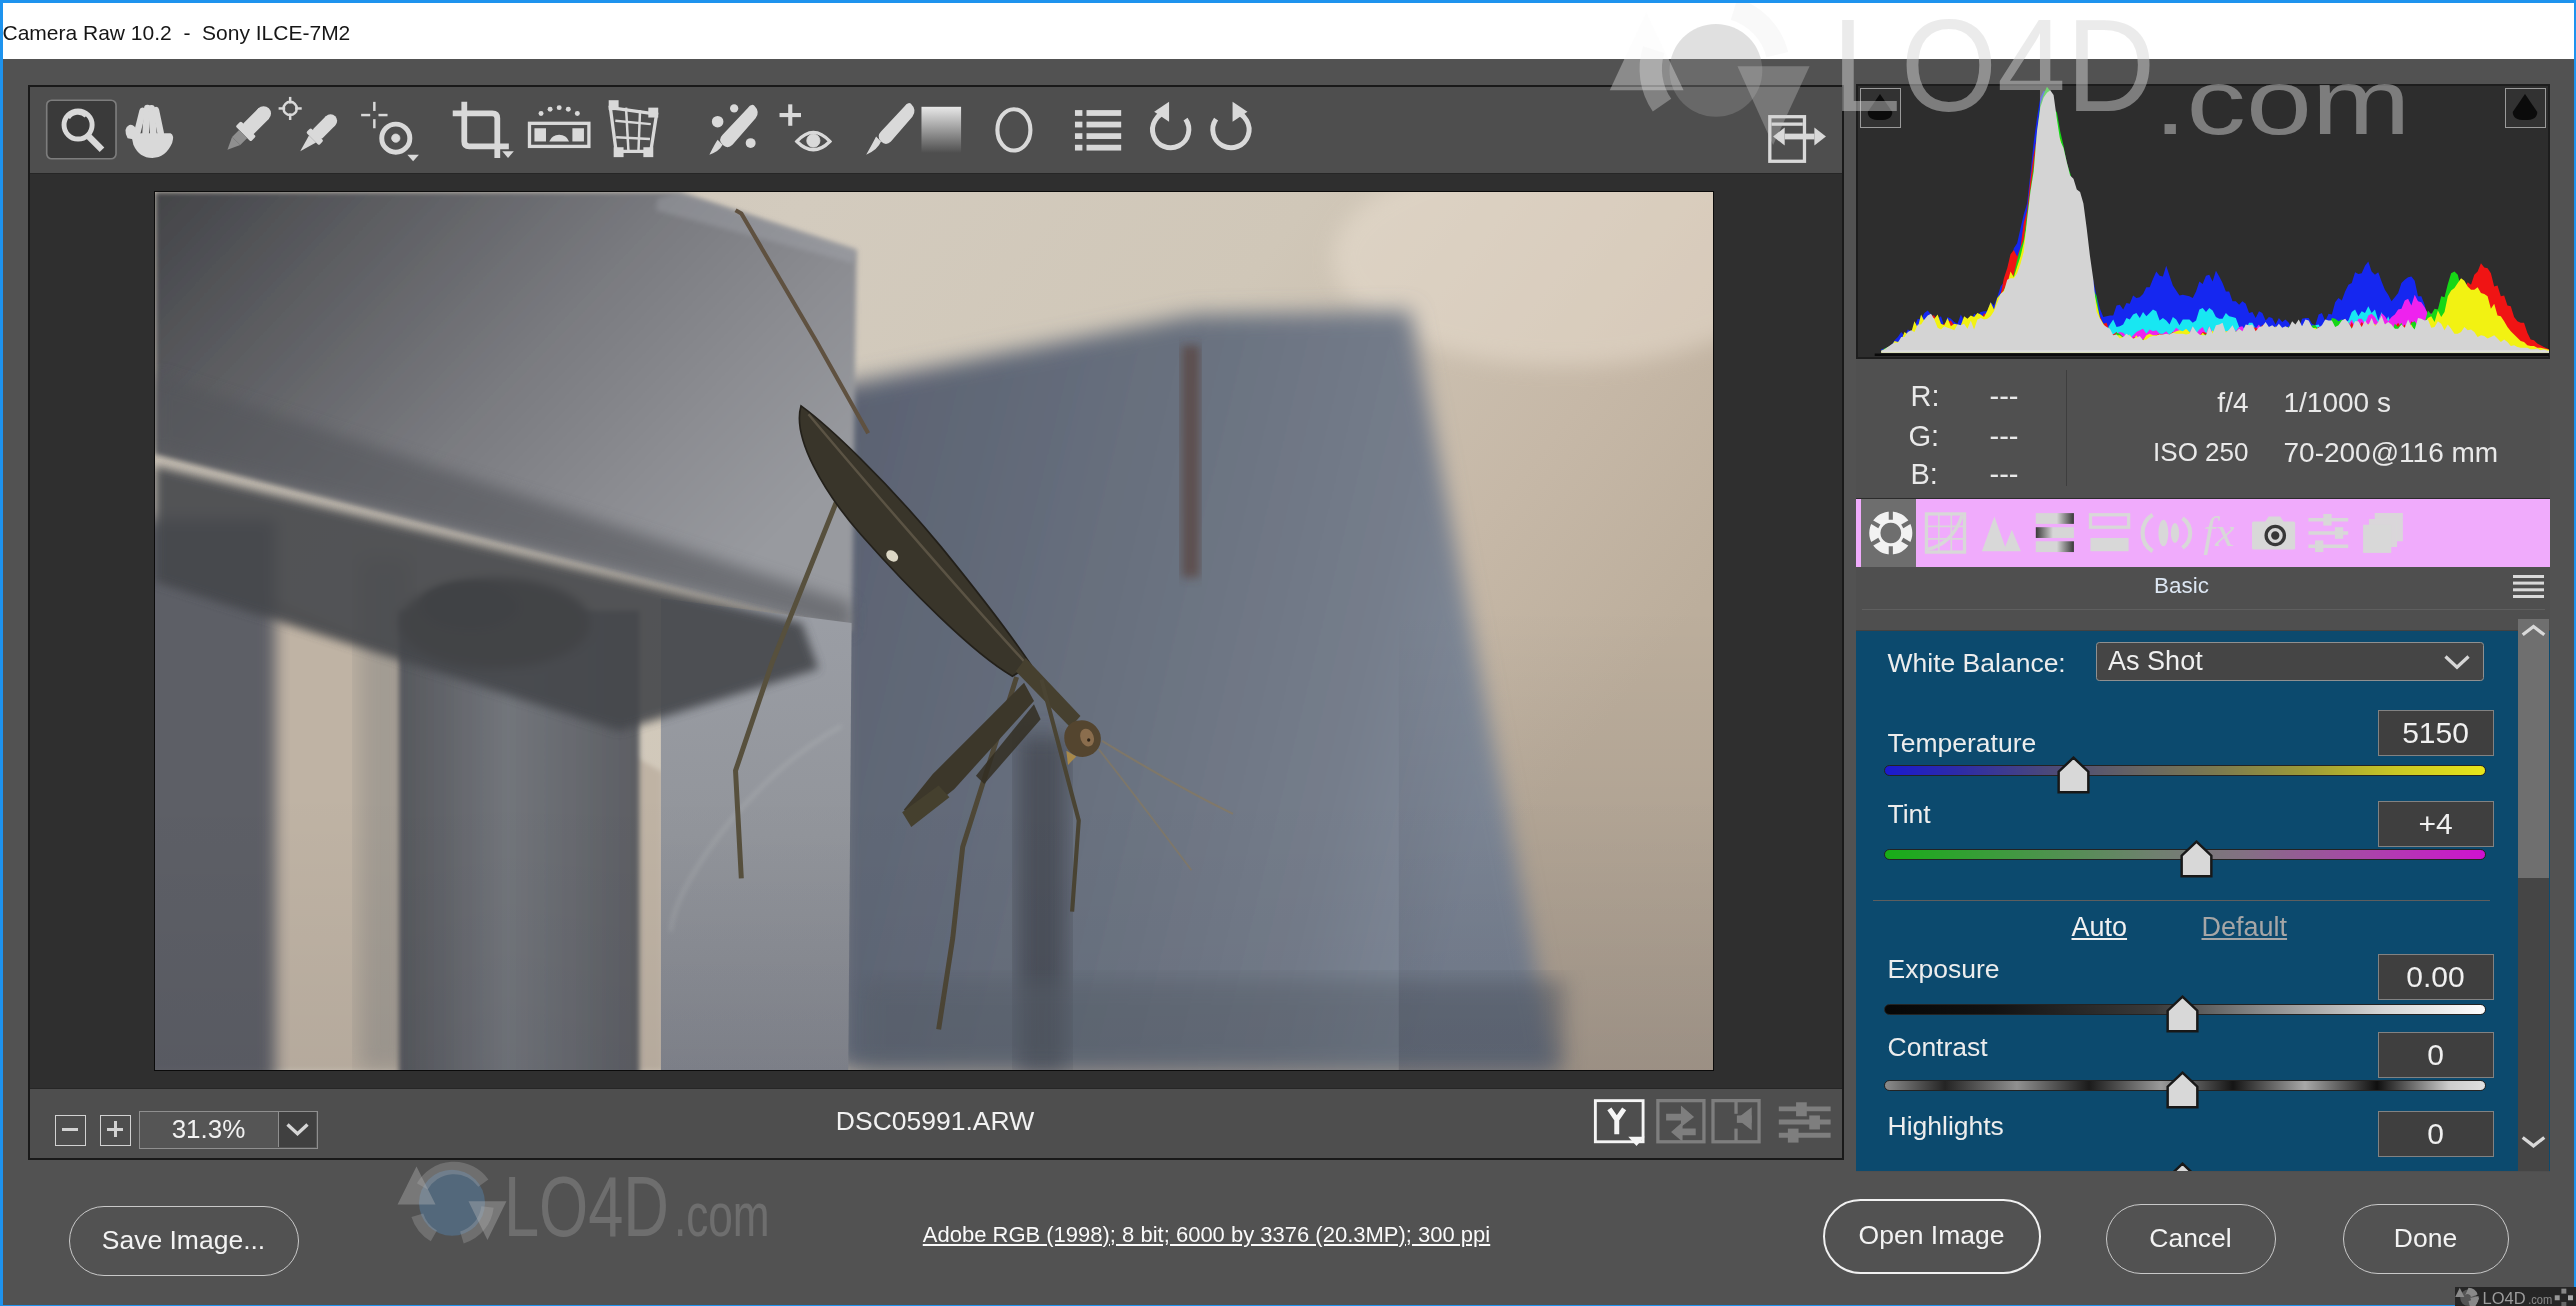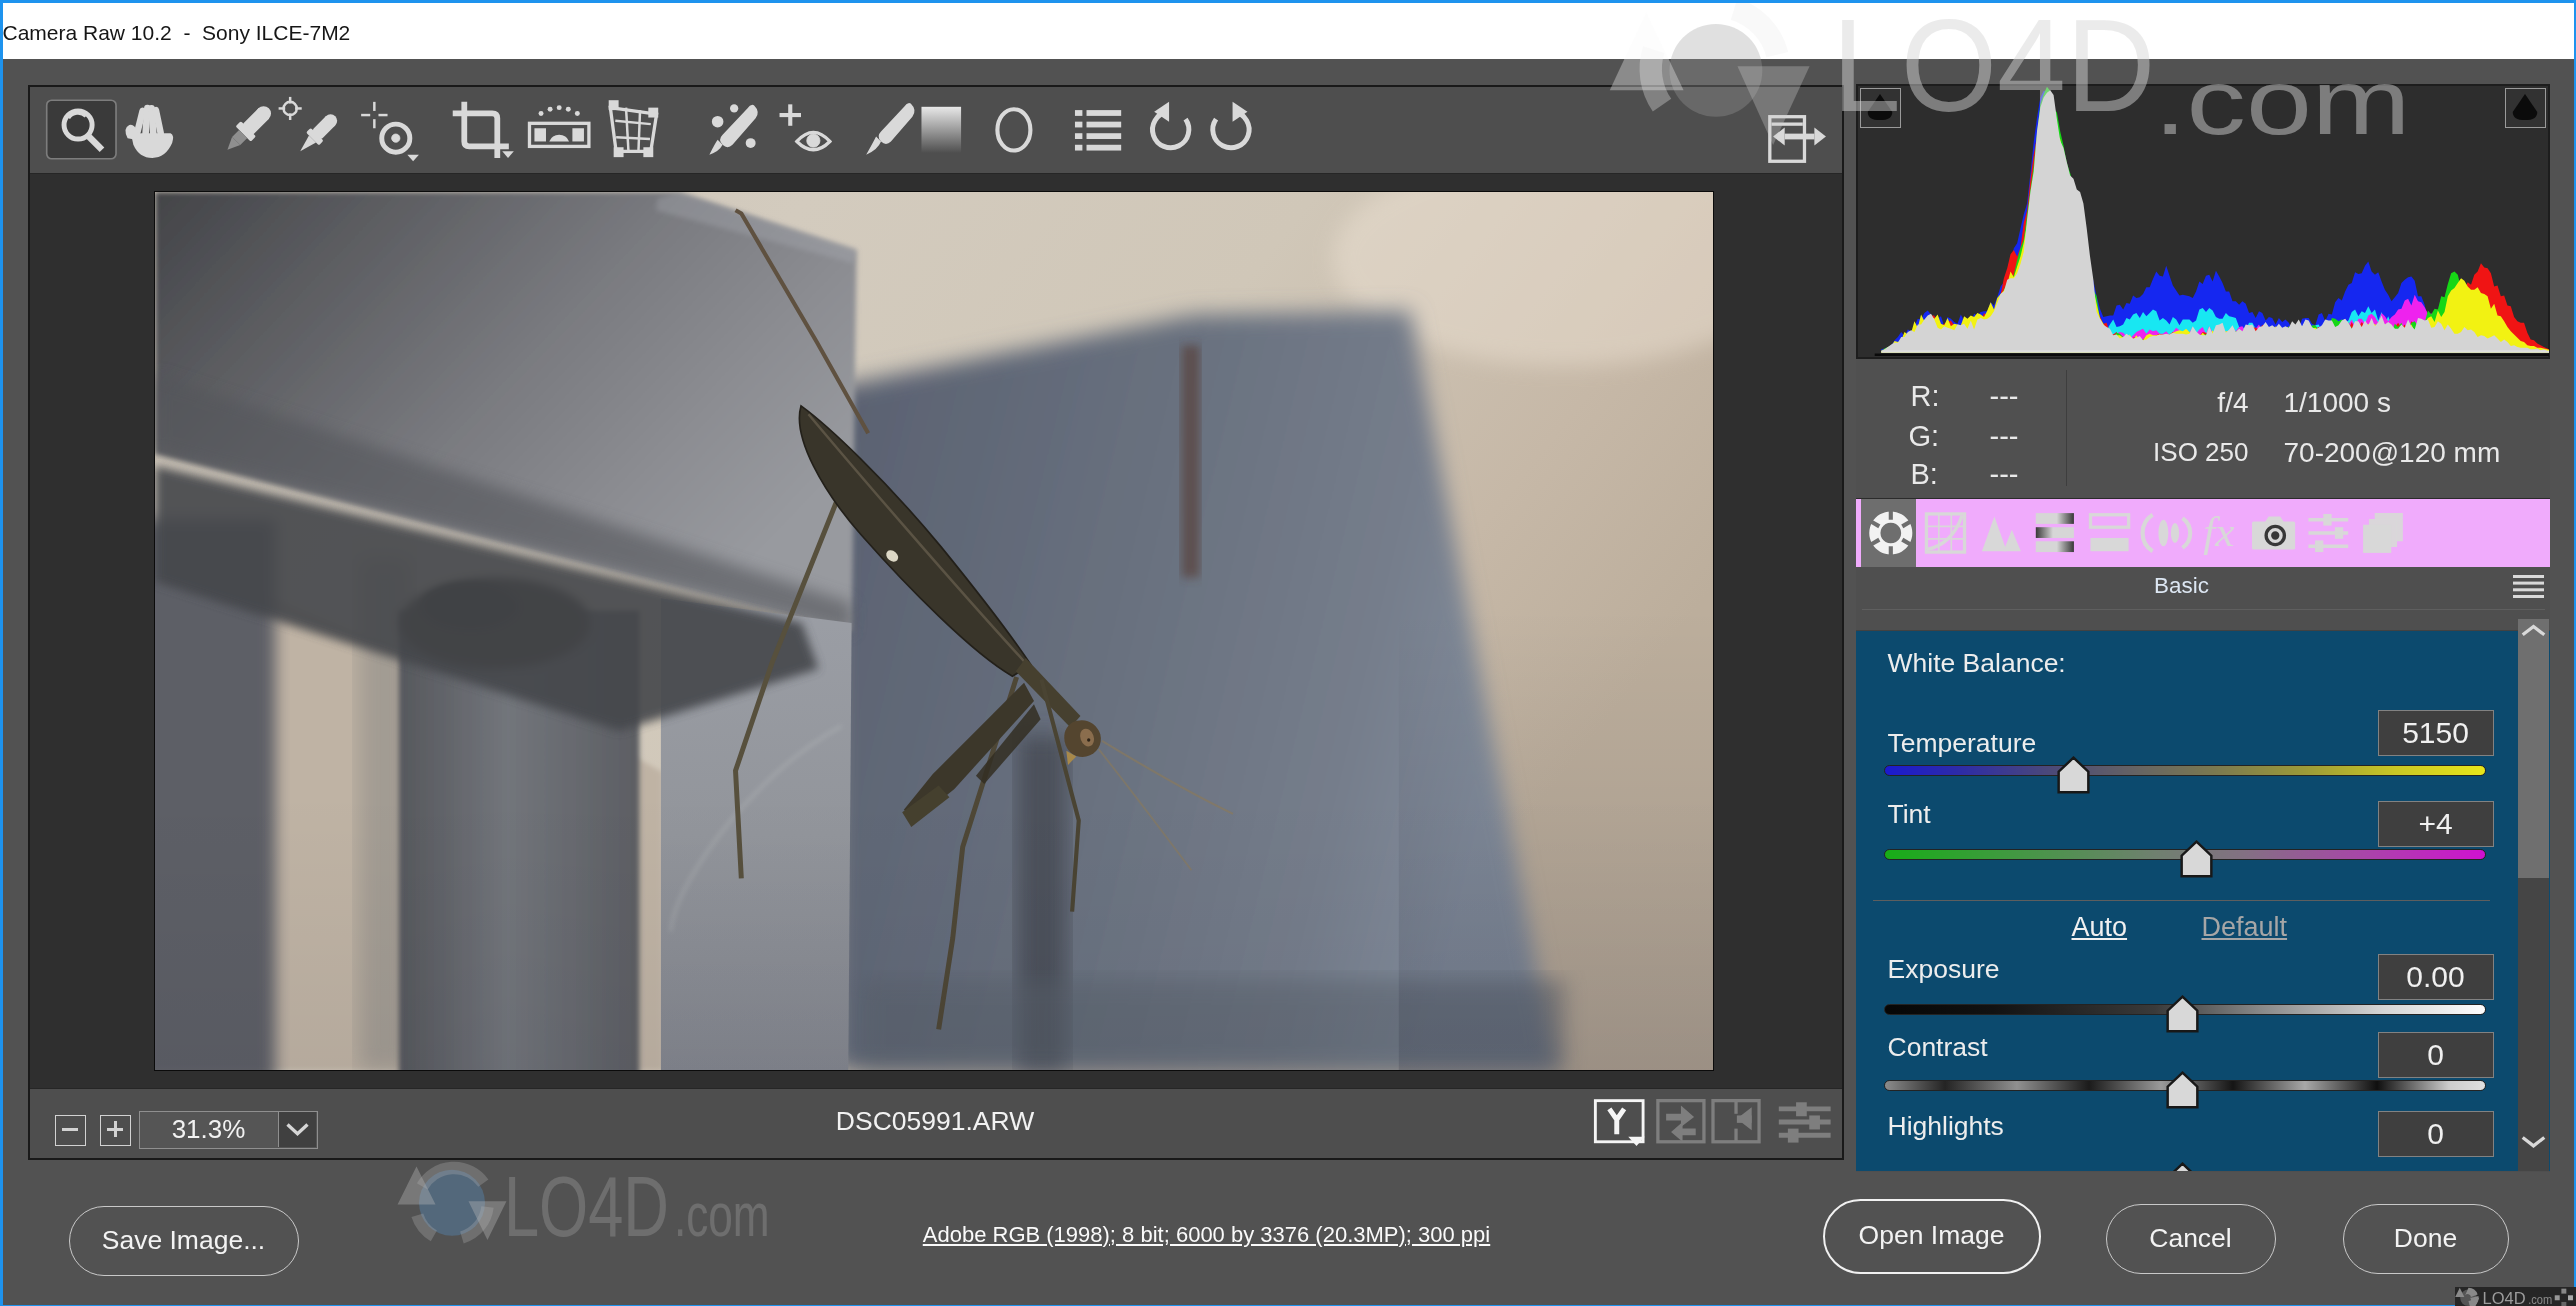--- a/index.html
+++ b/index.html
@@ -364,21 +364,21 @@
       <div class="abs" style="left:55px;top:21px;width:50px;color:#e9e9e9;font-size:29px;">R:</div>
       <div class="abs" style="left:53px;top:61px;width:50px;color:#e9e9e9;font-size:29px;">G:</div>
       <div class="abs" style="left:55px;top:99px;width:50px;color:#e9e9e9;font-size:29px;">B:</div>
       <div class="abs" style="left:134px;top:21px;color:#e9e9e9;font-size:29px;">---</div>
       <div class="abs" style="left:134px;top:61px;color:#e9e9e9;font-size:29px;">---</div>
       <div class="abs" style="left:134px;top:99px;color:#e9e9e9;font-size:29px;">---</div>
       <div class="abs" style="left:210px;top:11.6px;width:1.7px;height:116px;background:#3e3e3e;"></div>
       <div class="abs" style="left:249px;top:28px;width:144px;text-align:right;color:#e9e9e9;font-size:28px;">f/4</div>
       <div class="abs" style="left:428px;top:28px;color:#e9e9e9;font-size:28px;">1/1000 s</div>
       <div class="abs" style="left:249px;top:78px;width:144px;text-align:right;color:#e9e9e9;font-size:26px;">ISO 250</div>
-      <div class="abs" style="left:428px;top:78px;color:#e9e9e9;font-size:28px;">70-200@120 mm</div>
+      <div class="abs" style="left:428px;top:78px;color:#e9e9e9;font-size:28px;">70-200@116 mm</div>
     </div>
     <div id="tabrow">
       <div class="abs" style="left:5px;top:0;width:55px;height:68px;background:#6e6e6e;"></div>
 <svg width="696" height="68" viewBox="0 0 840 82" style="position:absolute;left:0;top:0;">
 <defs>
 <linearGradient id="hslg" x1="0" y1="0" x2="1" y2="0">
 <stop offset="0" stop-color="#d6d6d6"></stop>
               <stop offset="0.55" stop-color="#d6d6d6"></stop>
               <stop offset="1" stop-color="#383838"></stop>
 </linearGradient>
@@ -463,20 +463,26 @@
 </g>
 </svg>
     </div>
     <div id="basicbar">
       <div class="abs" style="left:0;top:6.6px;width:652px;text-align:center;color:#dce6f2;font-size:22.4px;">Basic</div>
       <div class="abs" style="left:657px;top:8.3px;width:31.5px;height:3.3px;background:#d9d9d9;box-shadow:0 6.6px 0 #d9d9d9, 0 13.3px 0 #d9d9d9, 0 20px 0 #d9d9d9;"></div>
       <div class="abs" style="left:6.6px;top:42px;width:683px;height:1.7px;background:#414141;border-bottom:0.8px solid #5f5f5f;"></div>
     </div>
     <div id="bcontent">
       <div class="wlabel" style="left:32px;top:17.4px;">White Balance:</div>
+      <div class="abs" style="left:240px;top:11.6px;width:388px;height:39px;background:#454545;border:1.7px solid #909090;border-radius:3.3px;">
+        <div class="abs" style="left:11.6px;top:3.3px;color:#f0f0f0;font-size:27px;">As Shot</div>
+        <svg width="28" height="16.6" style="position:absolute;right:11.6px;top:10.8px;" viewBox="0 0 34 20">
+            <polyline points="3,3 17,16 31,3" fill="none" stroke="#d6d6d6" stroke-width="4"></polyline>
+          </svg>
+      </div>
       <div class="wlabel" style="left:32px;top:84px;margin-top:13px;">Temperature</div>
       <div class="vbox" style="left:522px;top:79px;">5150</div>
       <div class="track" style="top:134px;background:linear-gradient(90deg,#1b1acf 0%,#2d2ba8 12%,#4c4a78 28%,#6b695f 45%,#7b7950 55%,#9c9a38 70%,#c9c724 85%,#e8e61a 100%);"></div>
       <svg class="thumb" style="left:201px;top:125px;" viewBox="0 0 40 46">
           <polygon points="20,2 38,19 38,44 2,44 2,19" fill="#d8d8d8" stroke="#181818" stroke-width="3"></polygon>
         </svg>
       <div class="wlabel" style="left:32px;top:168px;">Tint</div>
       <div class="vbox" style="left:522px;top:170px;">+4</div>
       <div class="track" style="top:218px;background:linear-gradient(90deg,#17ad17 0%,#3f9a3f 20%,#6f806f 45%,#837083 60%,#a945a9 80%,#d011d0 100%);"></div>
       <svg class="thumb" style="left:324px;top:209px;" viewBox="0 0 40 46">

